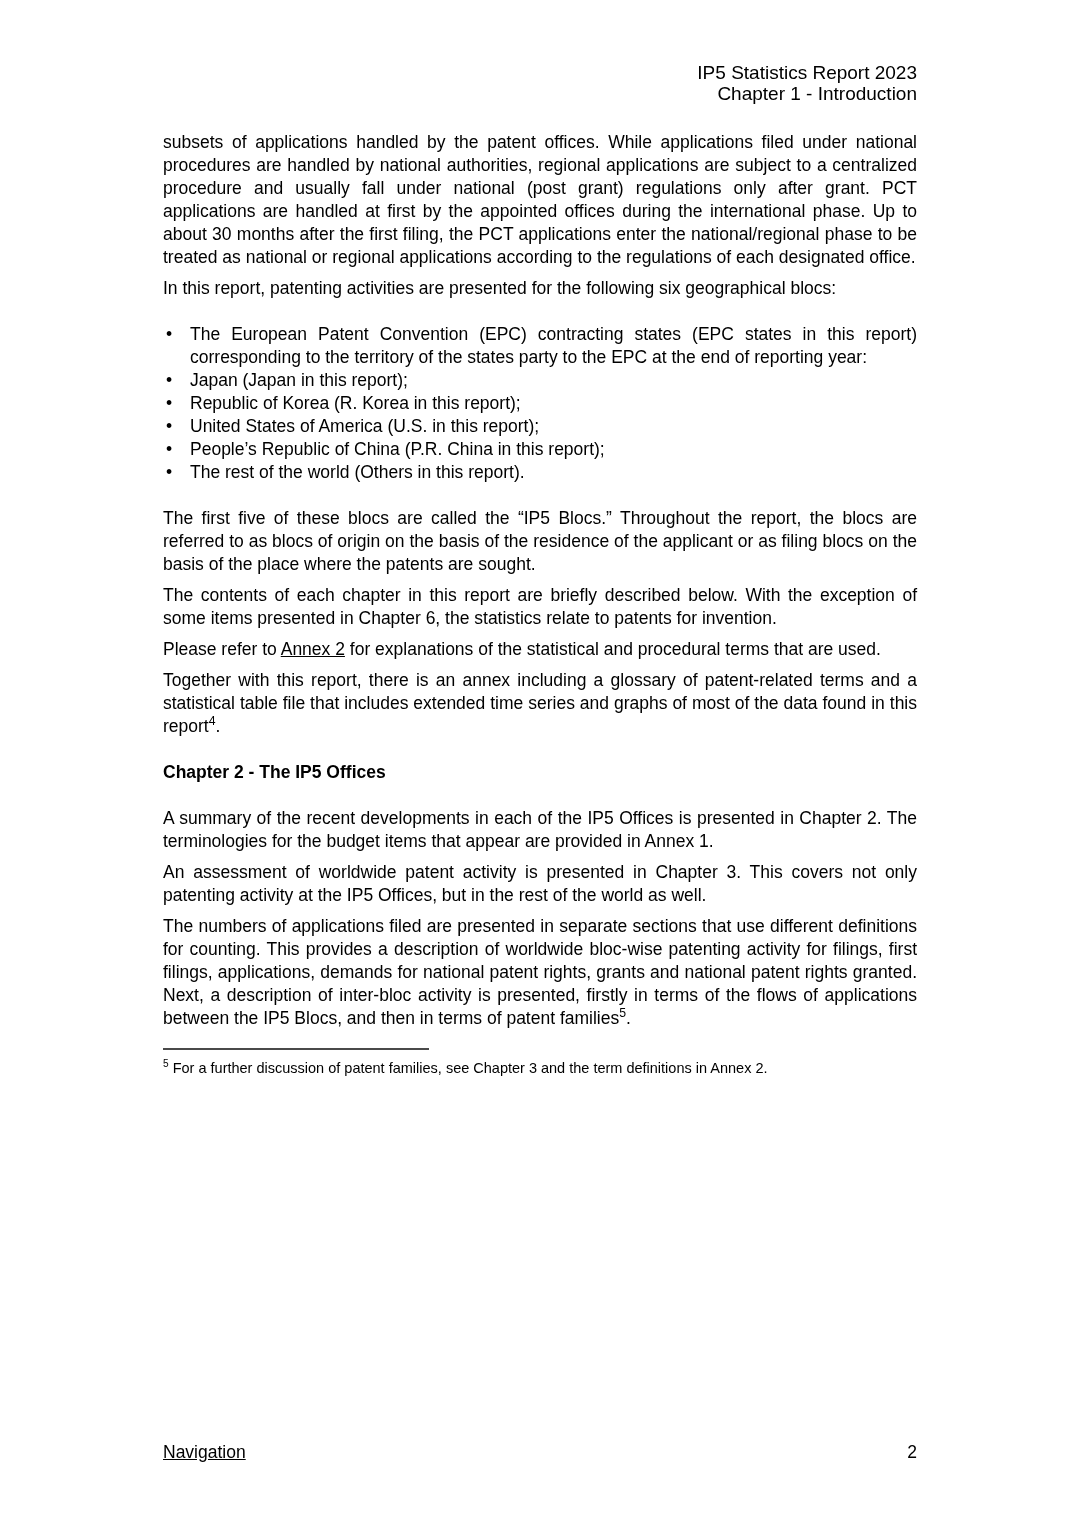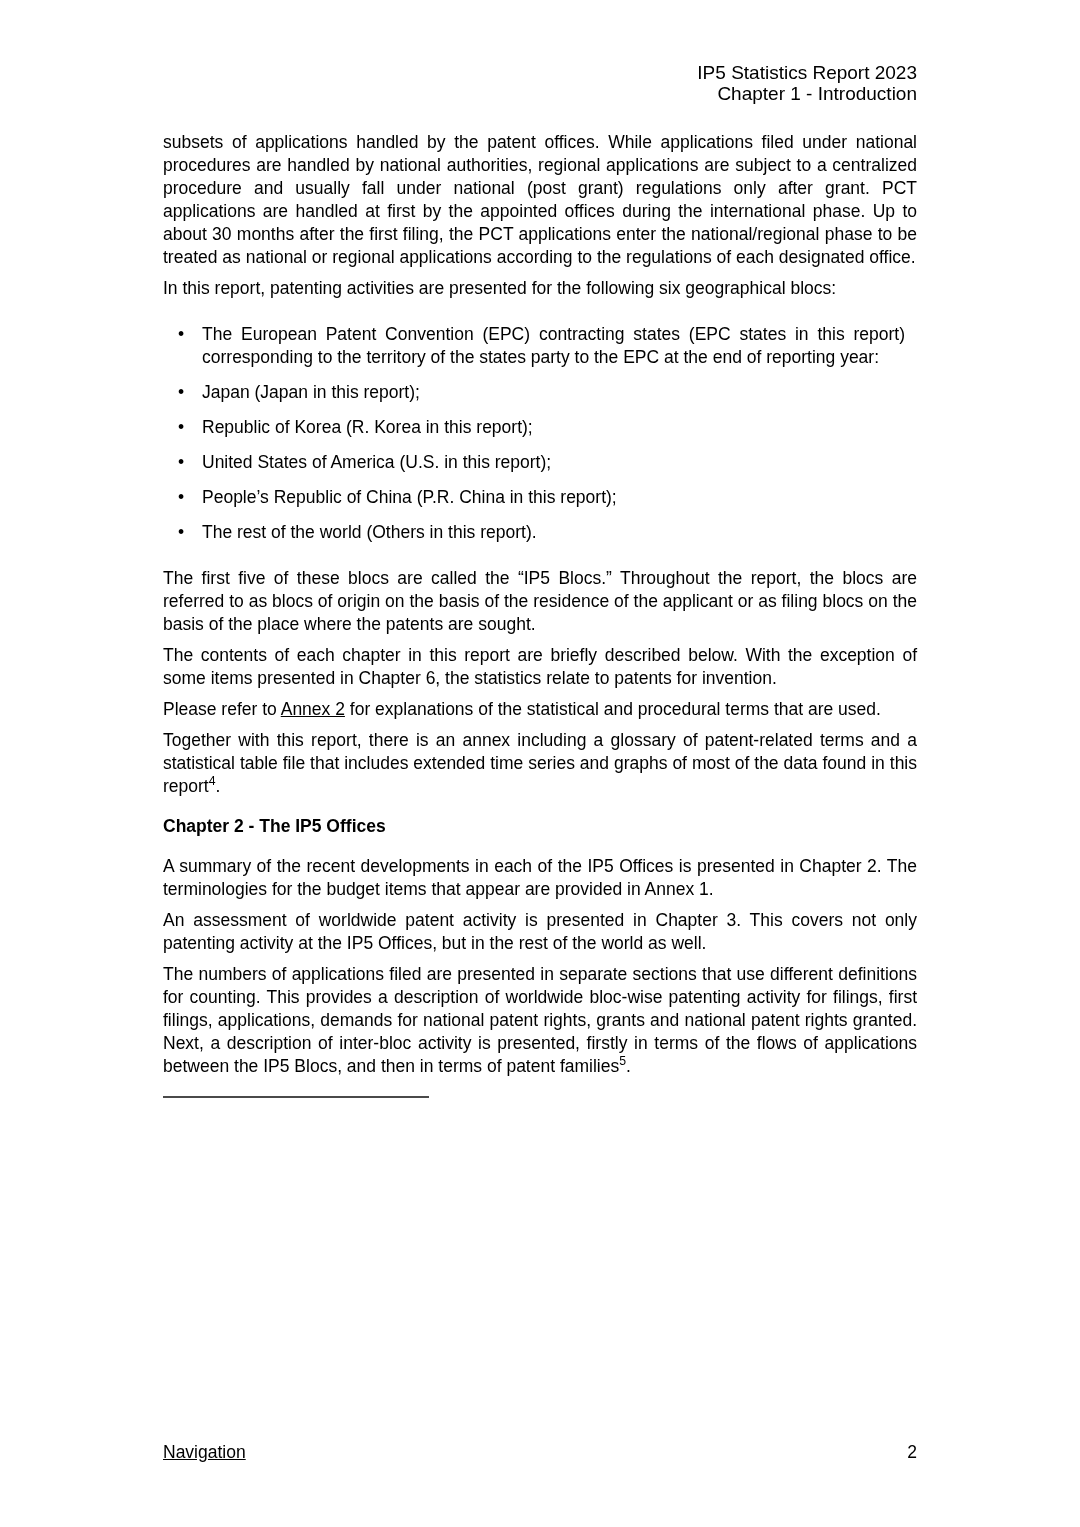--- a/index.html
+++ b/index.html
@@ -40,34 +40,34 @@
     text-align: justify;
   }
   ul.bullets {
     list-style: none;
     margin: 23px 0;
     padding: 0;
   }
   ul.bullets li {
     position: relative;
     padding-left: 27px;
-    margin: 12px;
+    margin: 0;
     text-align: justify;
   }
   ul.bullets li::before {
     content: "\2022";
     position: absolute;
     left: 3px;
     top: 0;
   }
   h2.section-heading {
     font-size: 17.5px;
     line-height: 23px;
     font-weight: bold;
-    margin: 17px 0;
+    margin: 23px 0;
   }
   sup.fnref {
     font-size: 70%;
     vertical-align: super;
     line-height: 0;
   }
   a.doc-link {
     color: #000000;
     text-decoration: underline;
     cursor: pointer;
@@ -141,20 +141,21 @@
 
 
     <p class="just">An assessment of worldwide patent activity is presented in Chapter 3. This covers not only patenting activity at the IP5 Offices, but in the rest of the world as well.</p>
 
     <p class="just"><span>The numbers of applications filed are presented in separate sections that use different definitions for counting. This provides a description of worldwide bloc-wise patenting activity for filings, first filings, applications, demands for national patent rights, grants and national patent rights granted. Next, a description of inter-bloc activity is presented, firstly in terms of the flows of applications between the IP5 Blocs, and then in terms of patent families</span><sup class="fnref">5</sup><span>.</span></p>
 
   </div>
 
   <div class="footnotes">
     <div class="fn-rule"></div>
+    <div class="fn-line"><sup class="fnref">5</sup> <span>For a further discussion of patent families, see Chapter 3 and the term definitions in Annex 2.</span></div>
   </div>
 
   <div class="footer">
     <a class="doc-link">Navigation</a>
     <span>2</span>
   </div>
 
 </div>
 
 </body></html>

